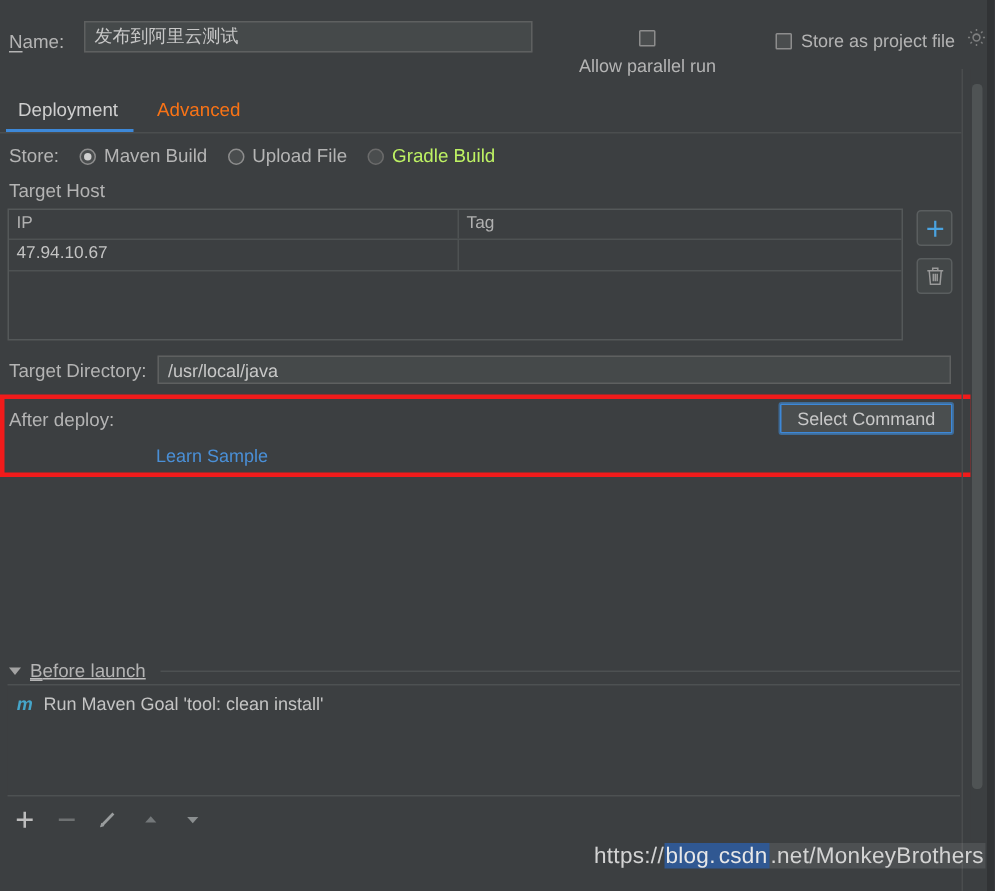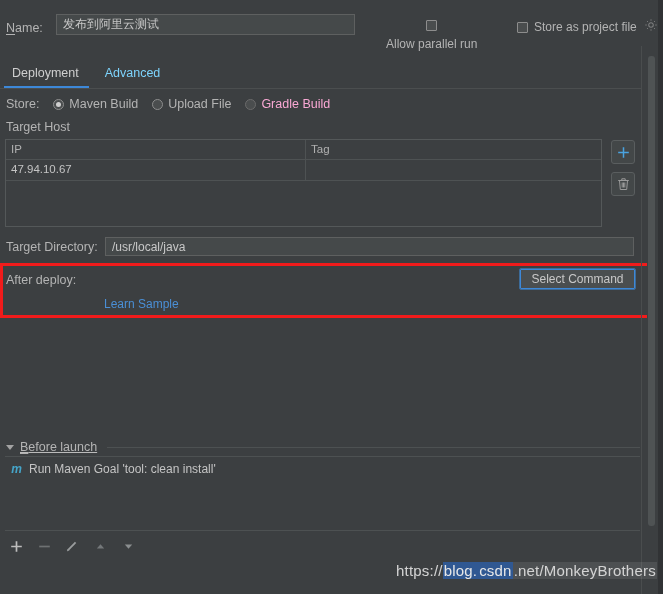--- a/index.html
+++ b/index.html
@@ -19,21 +19,21 @@
   }
   .root {
     position: absolute;
     left: 0; top: 0;
     width: 663px; height: 594px;
     background: #3c3f41;
   }
 
   
   .lbl { color: #b4b4b4; white-space: nowrap; }
-  .lbl-dim { color: #f9a8d4; text-align: right; }
+  .lbl-dim { color: #bef264; text-align: right; }
   .u { text-decoration: underline; text-underline-offset: 2px; }
 
   .field {
     background: #45494a;
     border: 1px solid #5e6060;
     color: #c8c8c8;
     box-sizing: border-box;
     display: flex;
     align-items: center;
     padding: 0 6px;
@@ -85,21 +85,21 @@
     position: absolute;
     left: 0; top: 62px;
     width: 641px; height: 27px;
     display: flex;
     align-items: flex-start;
   }
   .tab {
     padding: 4px 14px 0 12px;
     height: 23px;
     font-size: 12.5px;
-    color: #7dd3fc;
+    color: #f97316;
     box-sizing: border-box;
     position: relative;
   }
   .tab.active { color: #cfcfcf; }
   .tab.active::after {
     content: "";
     position: absolute;
     left: 4px; right: 4px; bottom: -3px;
     height: 2px;
     background: #3d88d8;

